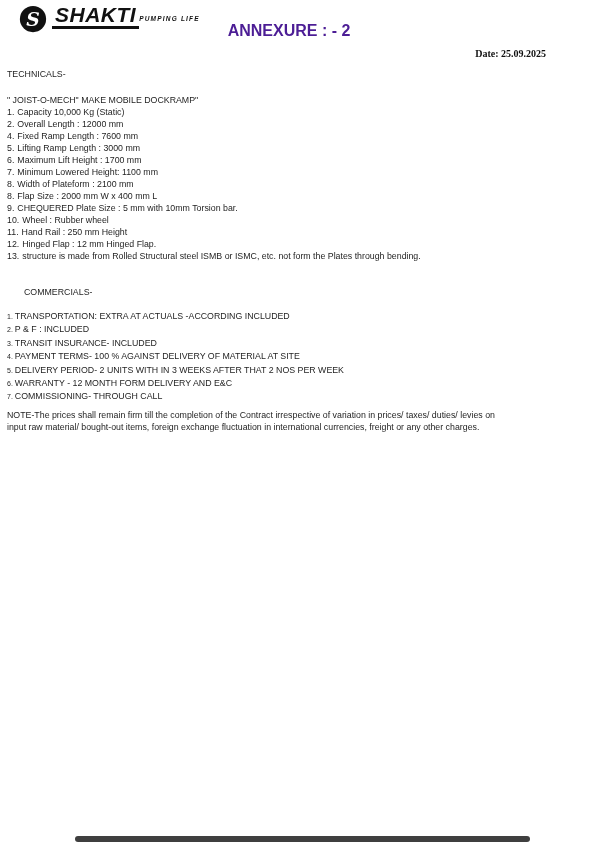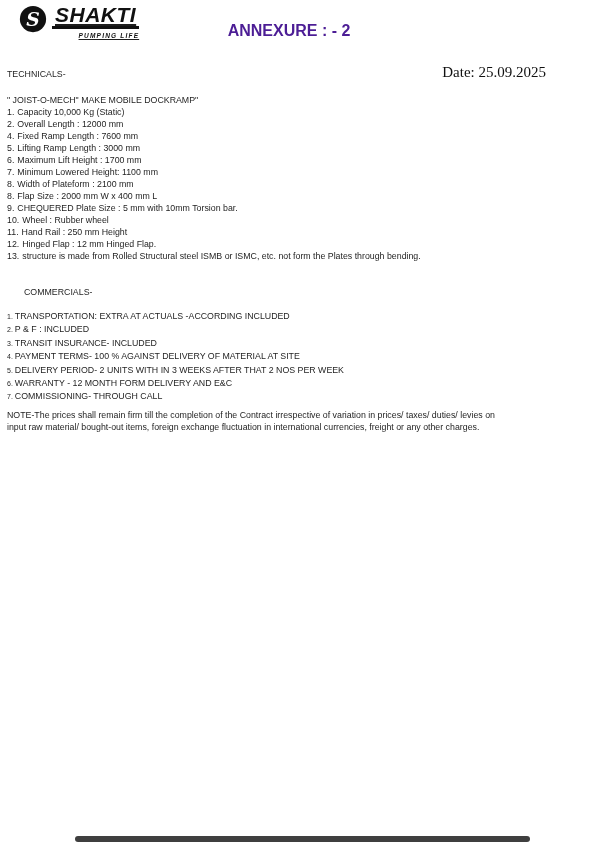--- a/index.html
+++ b/index.html
@@ -6,36 +6,36 @@
   body{
     width:600px;height:849px;background:#ffffff;
     font-family:"Liberation Sans",sans-serif;color:#1e1e1e;
     position:relative;overflow:hidden;
   }
   .page{position:absolute;inset:0;background:#fff;}
 
   
   .logo{position:absolute;left:18px;top:4px;display:flex;align-items:flex-start;gap:4px;}
   .logo-icon{width:30px;height:30px;display:block;}
-  .logo-text{display:flex;flex-direction:column;align-items:flex-end;text-decoration:underline;}
+  .logo-text{display:flex;align-items:center;}
   .brand{
     font-size:21px;font-weight:bold;font-style:italic;letter-spacing:.5px;
     color:#111;border-bottom:3px solid #111;padding:0 3px 1px 3px;line-height:1;
   }
   .tagline{
     font-size:6.5px;font-weight:bold;font-style:italic;letter-spacing:1.2px;
     color:#111;margin-top:3px;
   }
   .doc-title{
     position:absolute;left:0;right:0;top:22px;text-align:center;padding-right:22px;
     font-family:Liberation Sans, sans-serif;font-weight:bold;font-size:16px;color:#4c1d95;
   }
   .doc-date{
     position:absolute;right:54px;top:48px;
-    font-family:"Liberation Serif",serif;font-weight:normal;font-size:15px;color:#111;margin-top:16px;
+    font-family:"Liberation Serif",serif;font-weight:bold;font-size:10px;color:#111;
   }
 
   
   .sec-heading{position:absolute;left:7px;font-size:8.8px;white-space:nowrap;}
   #tech-heading{top:69px;}
   #comm-heading{top:287px;margin-left:17px;}
 
   .tech-block{position:absolute;left:7px;top:94px;font-size:8.8px;line-height:12px;}
   .comm-block{position:absolute;left:7px;top:310px;font-size:8.8px;line-height:13.4px;}
   .line{white-space:nowrap;}

